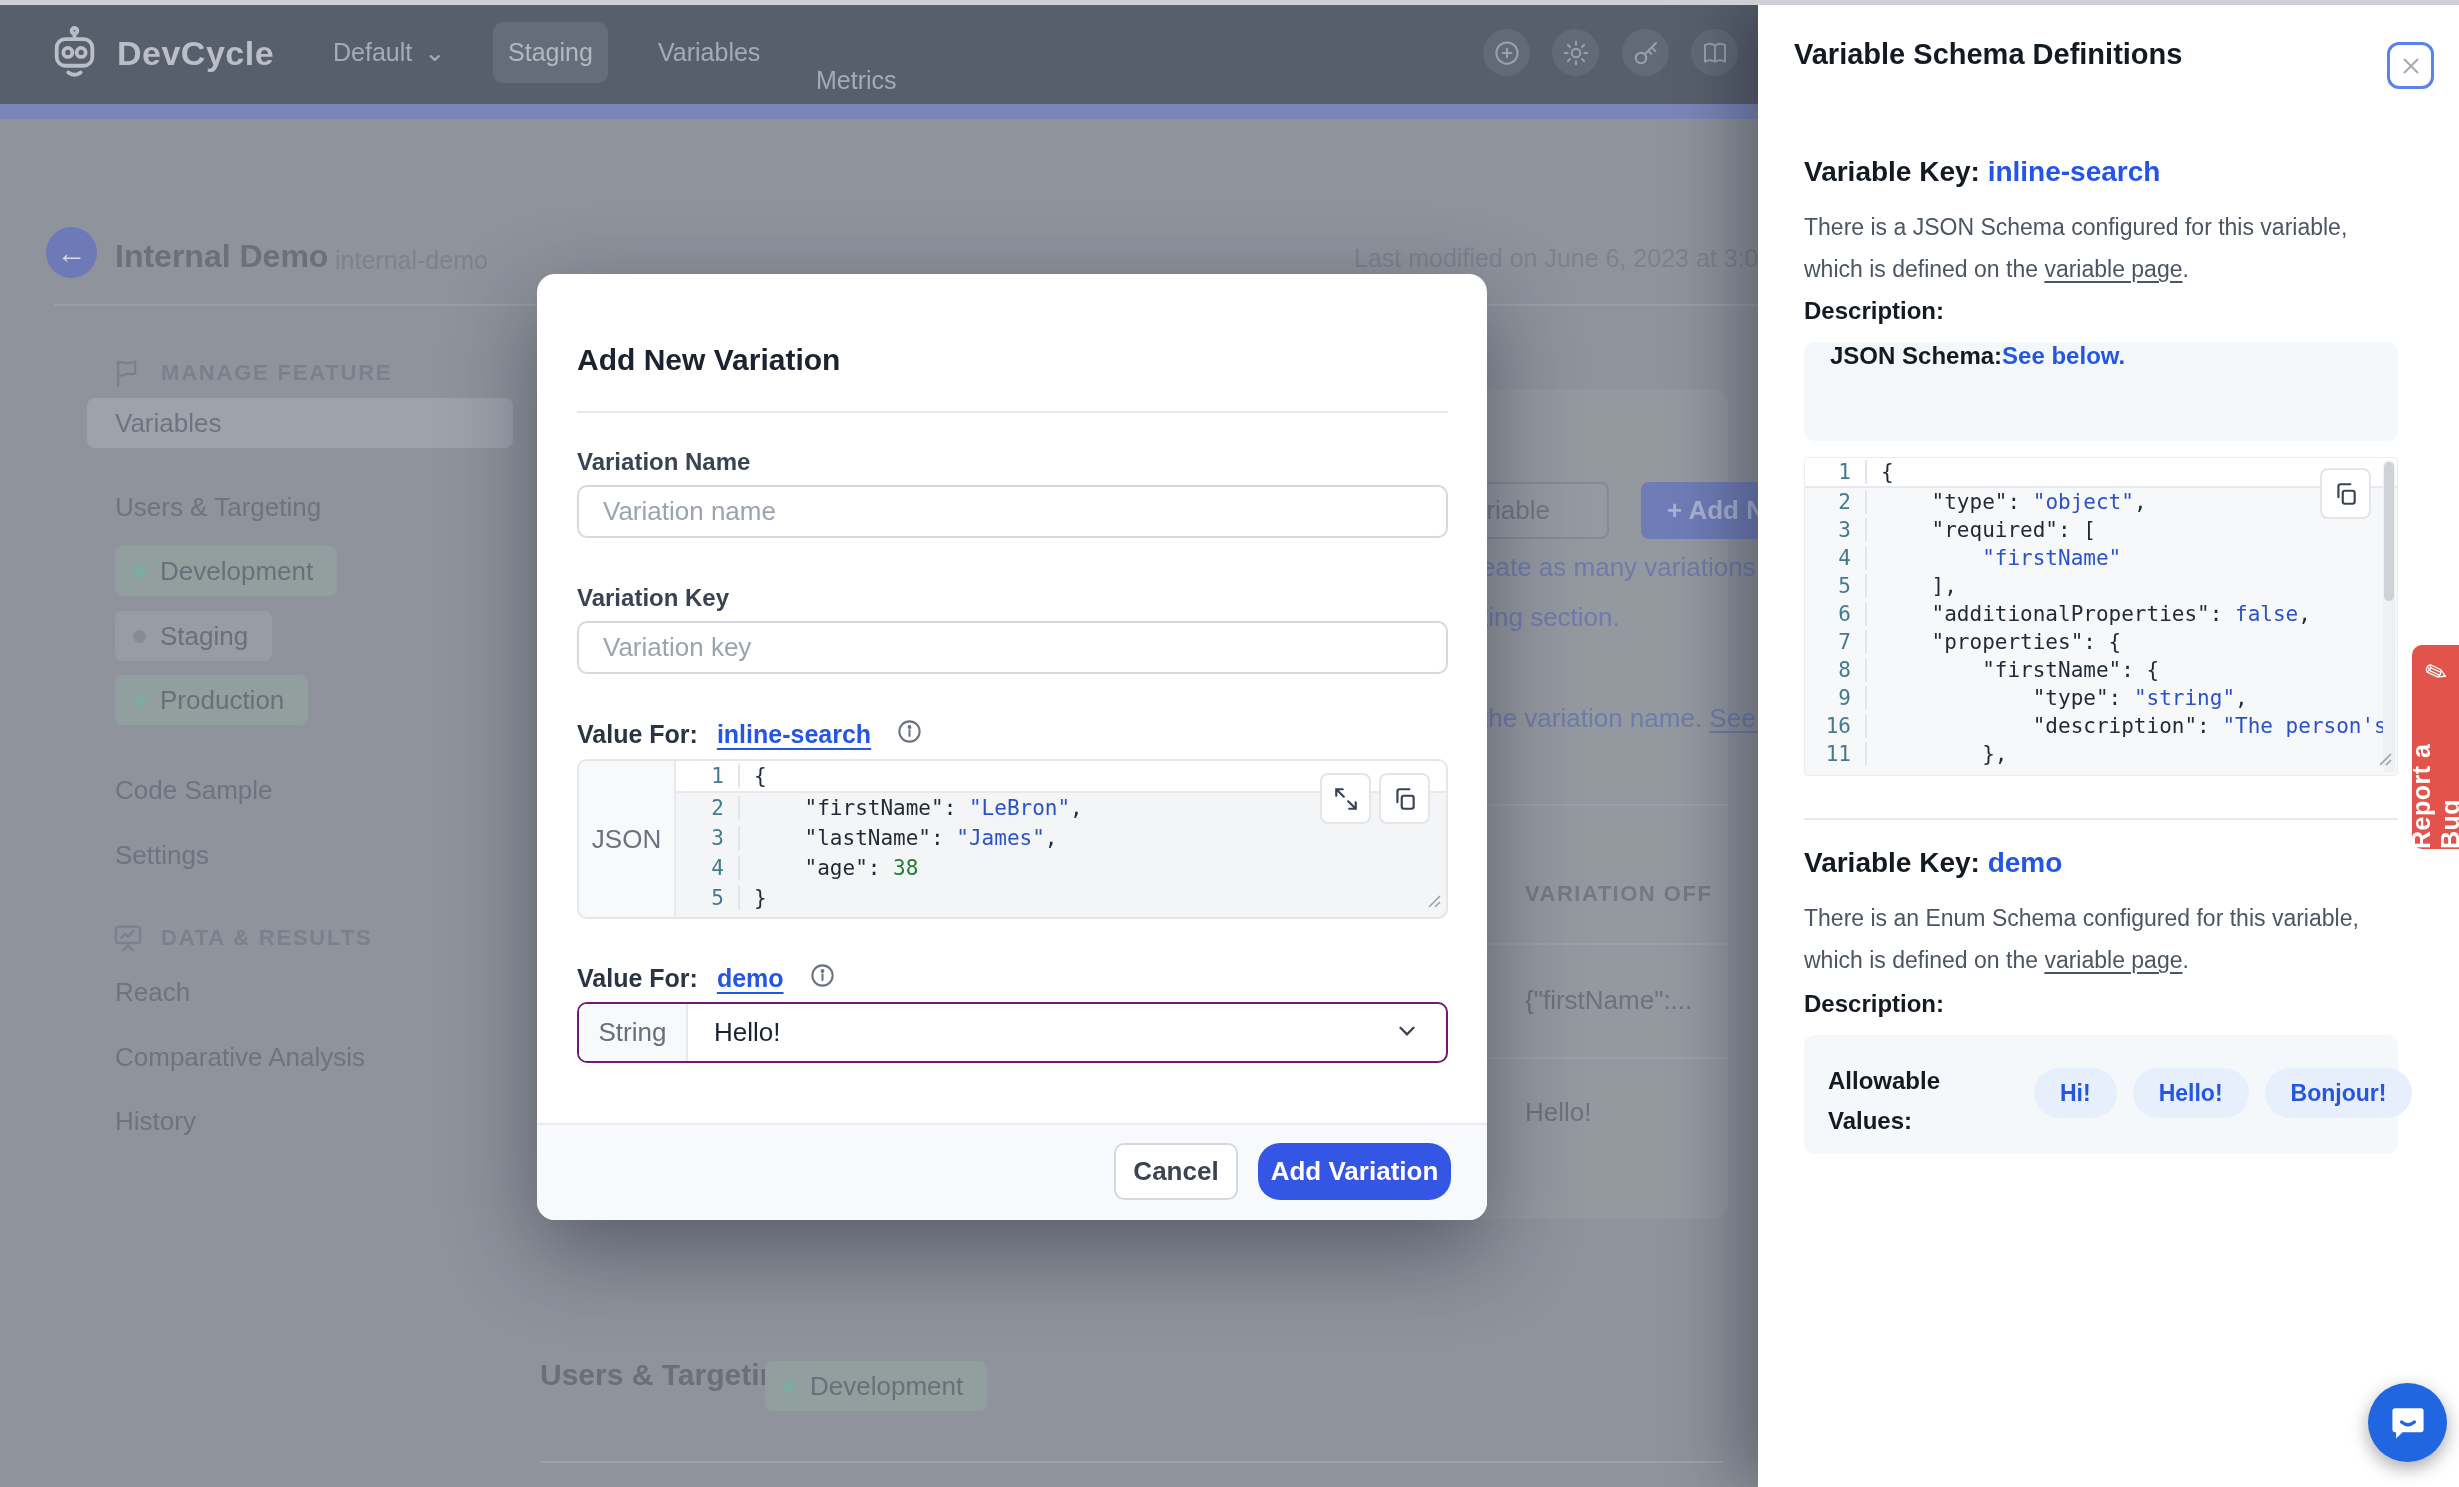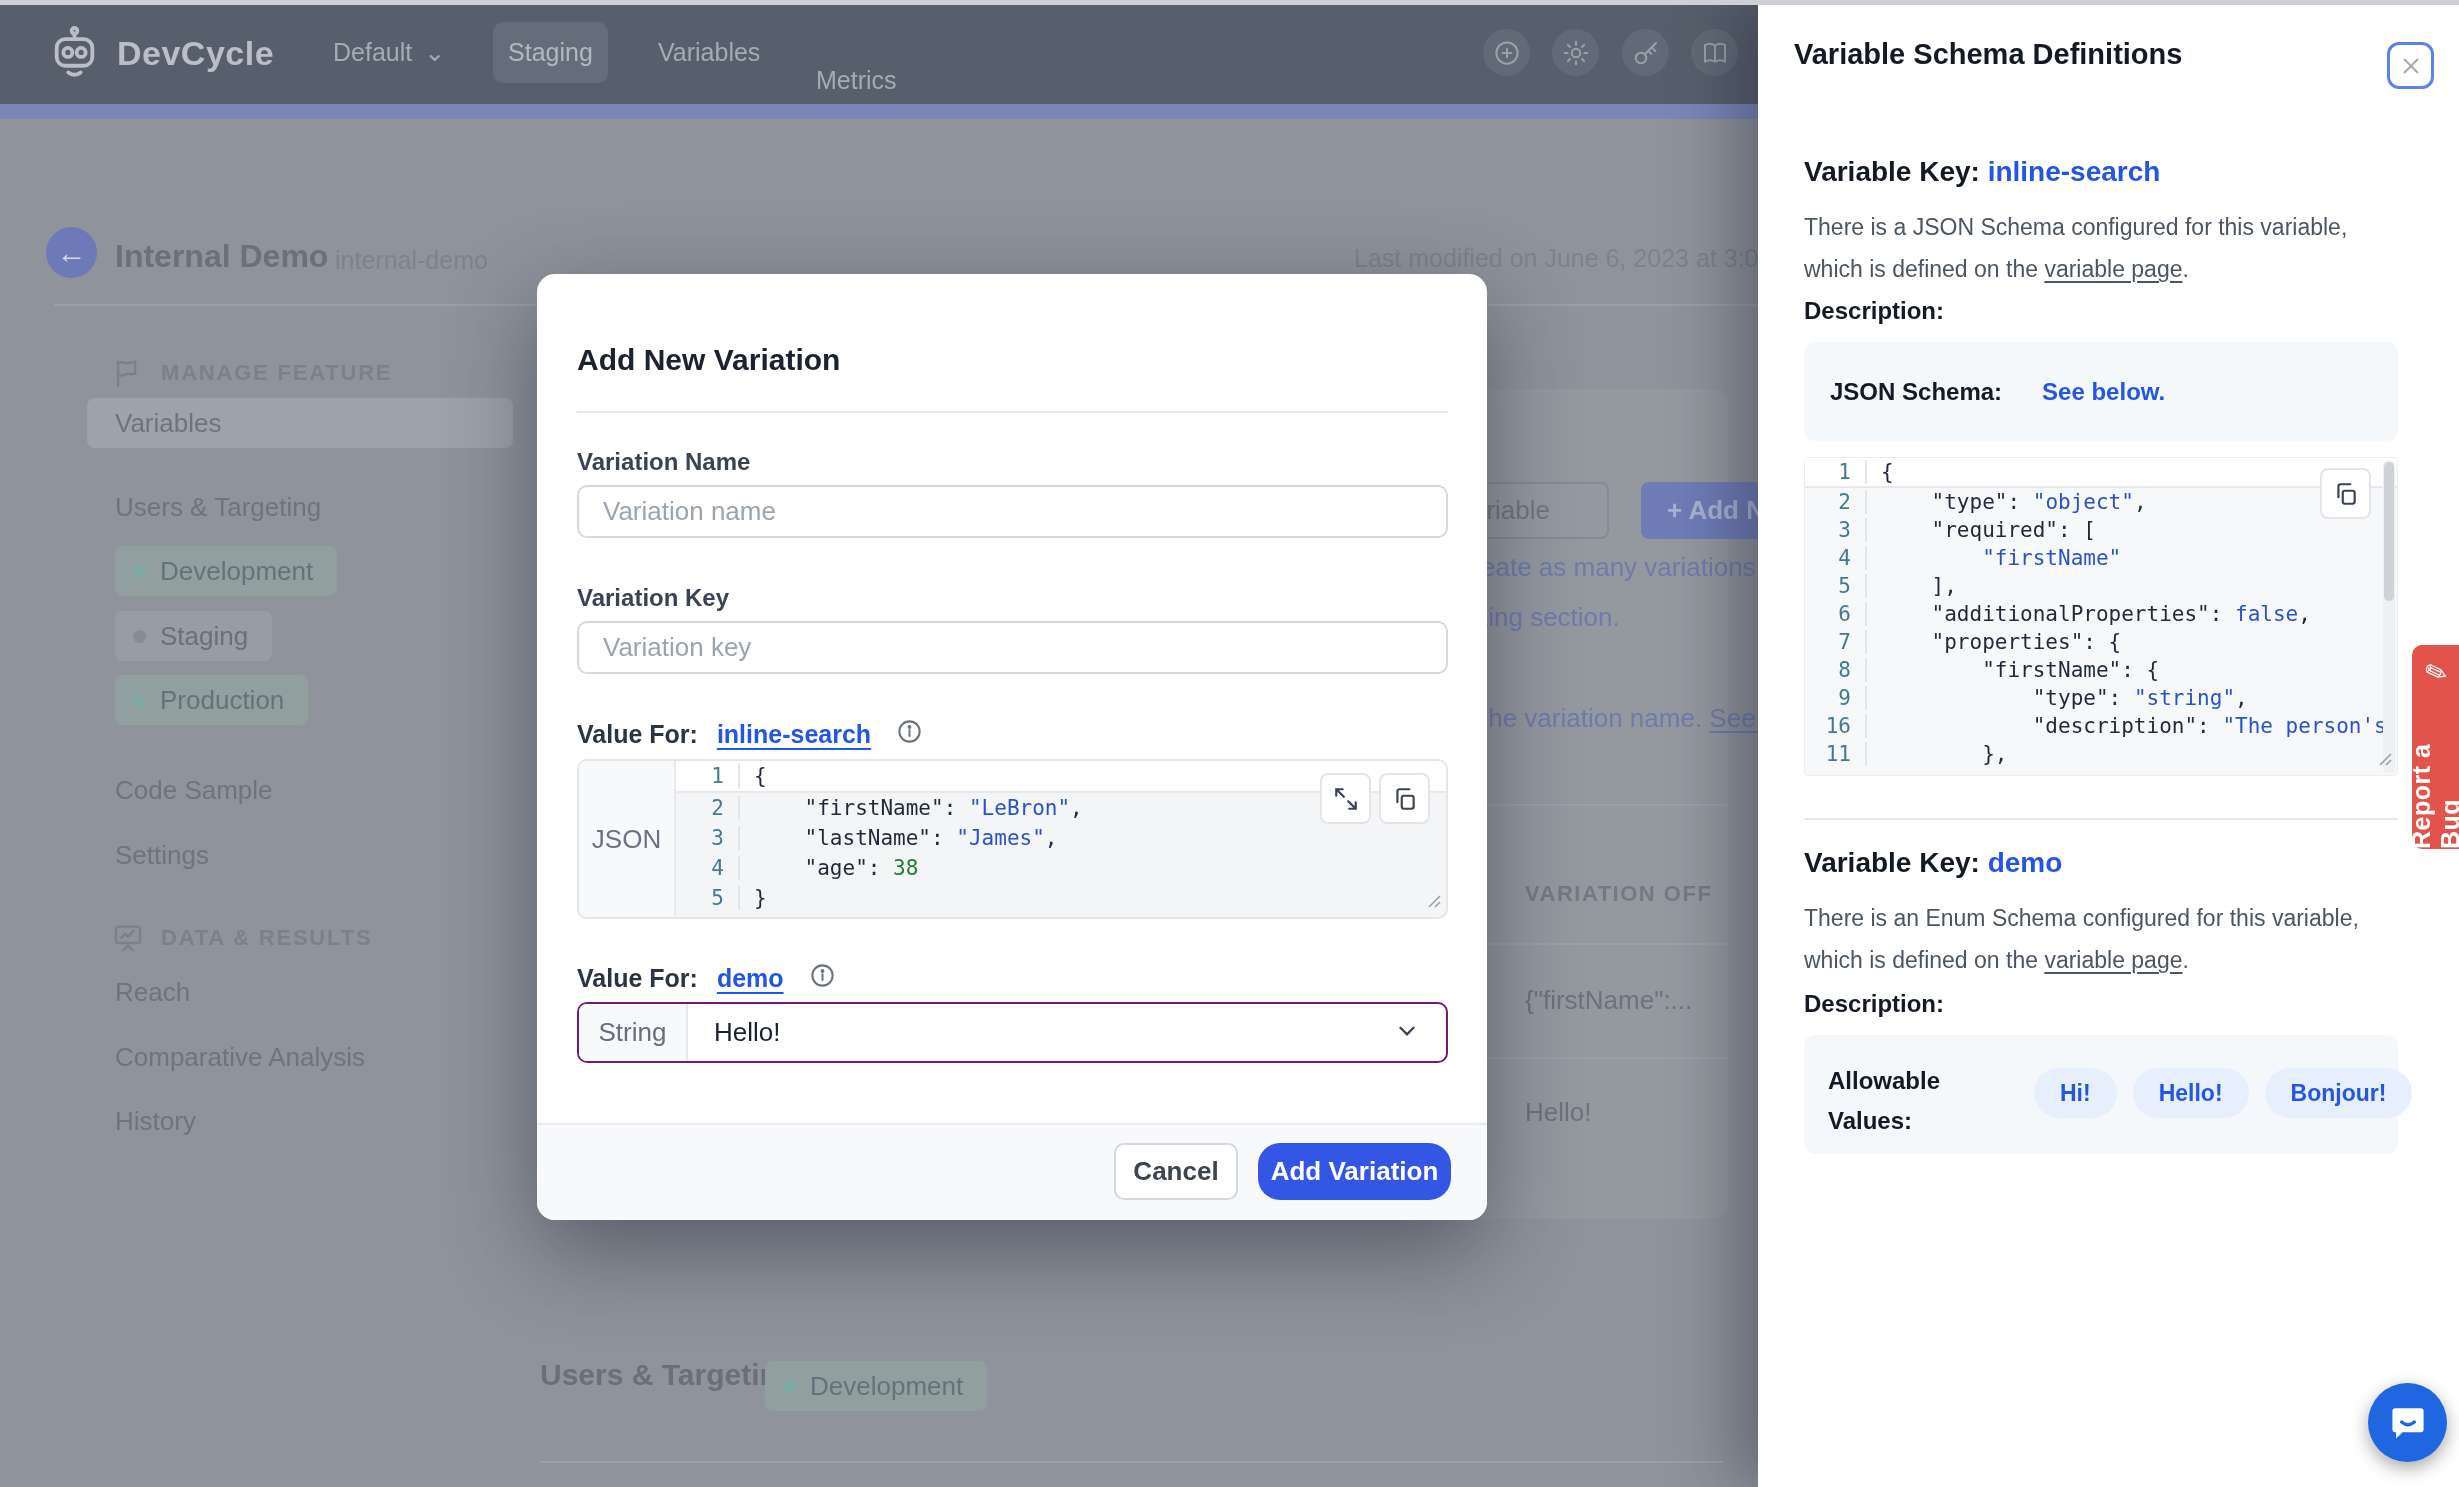--- a/index.html
+++ b/index.html
@@ -114,21 +114,21 @@
   #panel-title{left:36px;top:38px;font-size:29px;font-weight:bold;color:#141a24;}
   #panel-close{left:629px;top:42px;width:47px;height:47px;border:3px solid #5c83ea;border-radius:12px;
     box-sizing:border-box;display:flex;align-items:center;justify-content:center;}
   .pkey-row{left:46px;font-size:28px;}
   .pkey-row b{color:#141a24;}
   .pkey-row .plink{color:#2456e4;font-weight:600;}
   .ppara{left:46px;font-size:23px;color:#4b5563;line-height:42px;}
   .ppara u{text-underline-offset:4px;}
   .pdesc{left:46px;font-size:24px;font-weight:bold;color:#141a24;}
   .pbox{left:46px;width:594px;background:#f5f8fb;border-radius:10px;box-sizing:border-box;}
-  #schema-box{top:342px;height:99px;display:flex;align-items:center;padding-left:26px;gap:40px;}
+  #schema-box{top:342px;height:99px;display:flex;padding-left:26px;}
   #schema-box .sl{font-size:24px;font-weight:bold;color:#141a24;}
   #schema-box .sv{font-size:24px;font-weight:bold;color:#2456e4;}
   #panel-codeblock{left:46px;top:457px;width:594px;height:319px;background:#f7f8f9;border:1px solid #ebedf0;
     border-radius:4px;box-sizing:border-box;overflow:hidden;position:absolute;}
   #panel-codeblock .crow{height:28px;}
   #panel-codeblock .crow .ln{width:46px;}
   #panel-codeblock .crow .cl{border-left:2px solid #e3e5e8;}
   .pscroll{position:absolute;right:2px;top:2px;width:12px;height:313px;background:#eef0f2;border-radius:6px;}
   .pscroll .thumb{position:absolute;left:1px;top:2px;width:10px;height:139px;background:#cfd3d8;border-radius:5px;}
   #panel-divider{left:46px;top:818px;width:594px;height:2px;background:#e7e9ed;}

